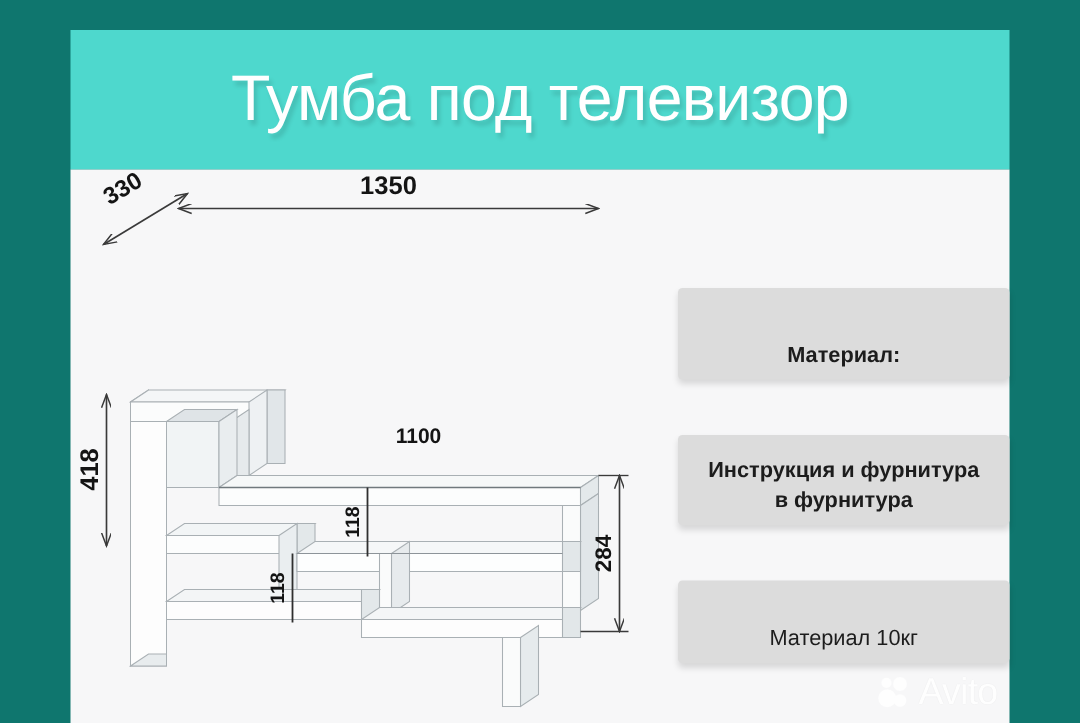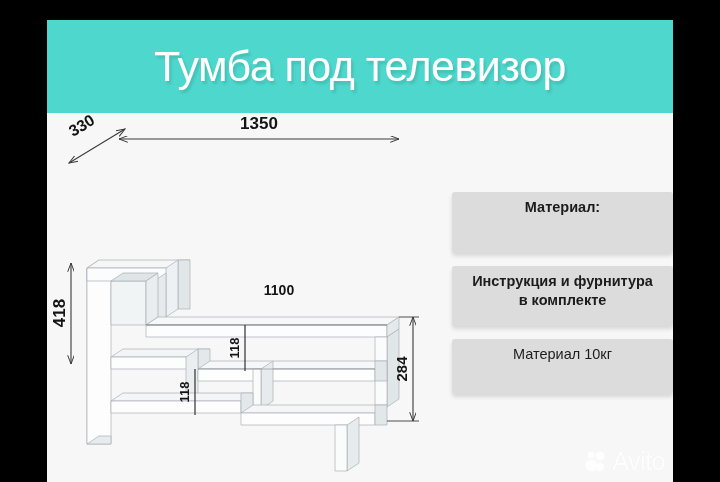--- a/index.html
+++ b/index.html
@@ -13,21 +13,21 @@
     overflow: hidden;
     font-family: "Liberation Sans", sans-serif;
     position: relative;
   }
 
   #page {
     position: absolute;
     left: 0; top: 0;
     width: 720px;
     height: 482px;
-    background: #000000;
+    background: #0f766e;
   }
 
   
   .banner {
     position: absolute;
     left: 47px;
     top: 20px;
     width: 626px;
     height: 93px;
     background: #4ed8cd;
@@ -63,27 +63,27 @@
     width: 221px;
   }
   .info-box {
     position: relative;
     background: #dcdcdc;
     border-radius: 3px;
     box-shadow: 0 3px 4px rgba(0,0,0,0.13);
     display: flex;
     flex-direction: column;
     align-items: center;
-    justify-content: flex-start;
+    justify-content: flex-end;
     text-align: center;
     color: #1c1c1c;
     box-sizing: border-box;
     padding: 6px 8px;
   }
-  .info-box + .info-box { margin-top: 13px; }
+  .info-box + .info-box { margin-top: 37px; }
   .info-box.b1 { height: 61px; }
   .info-box.b2 { height: 60px; }
   .info-box.b3 { height: 55px; }
 
   .info-line {
     font-size: 14.5px;
     line-height: 1.33;
     white-space: nowrap;
   }
   .info-line.bold { font-weight: bold; }
@@ -236,21 +236,21 @@
     </div>
 
     <div class="info-col">
 
       <div class="info-box b1">
         <div class="info-line bold">Материал:</div>
       </div>
 
       <div class="info-box b2">
         <div class="info-line bold">Инструкция и фурнитура</div>
-        <div class="info-line bold">в комплекте</div>
+        <div class="info-line bold">в фурнитура</div>
       </div>
 
       <div class="info-box b3">
         <div class="info-line">Материал 10кг</div>
       </div>
 
     </div>
 
     <div class="watermark">
       <svg width="23" height="21" viewBox="0 0 23 21">

